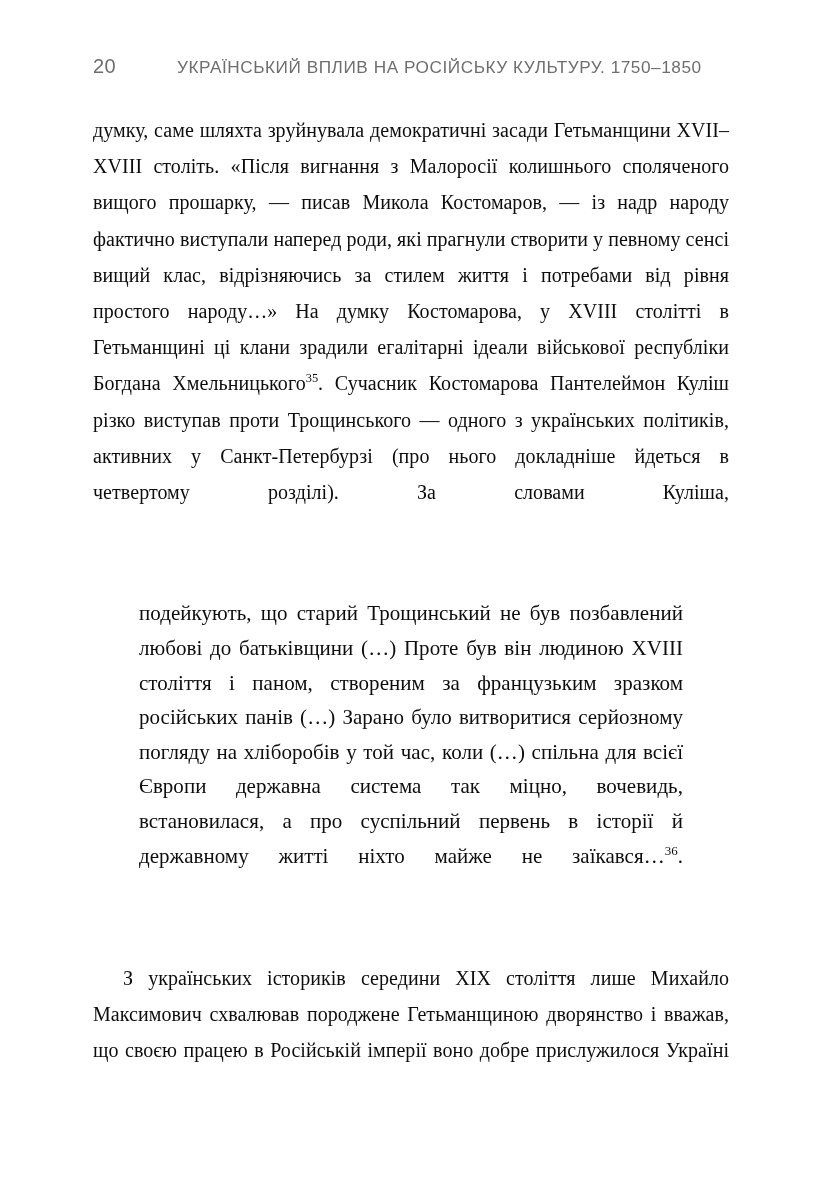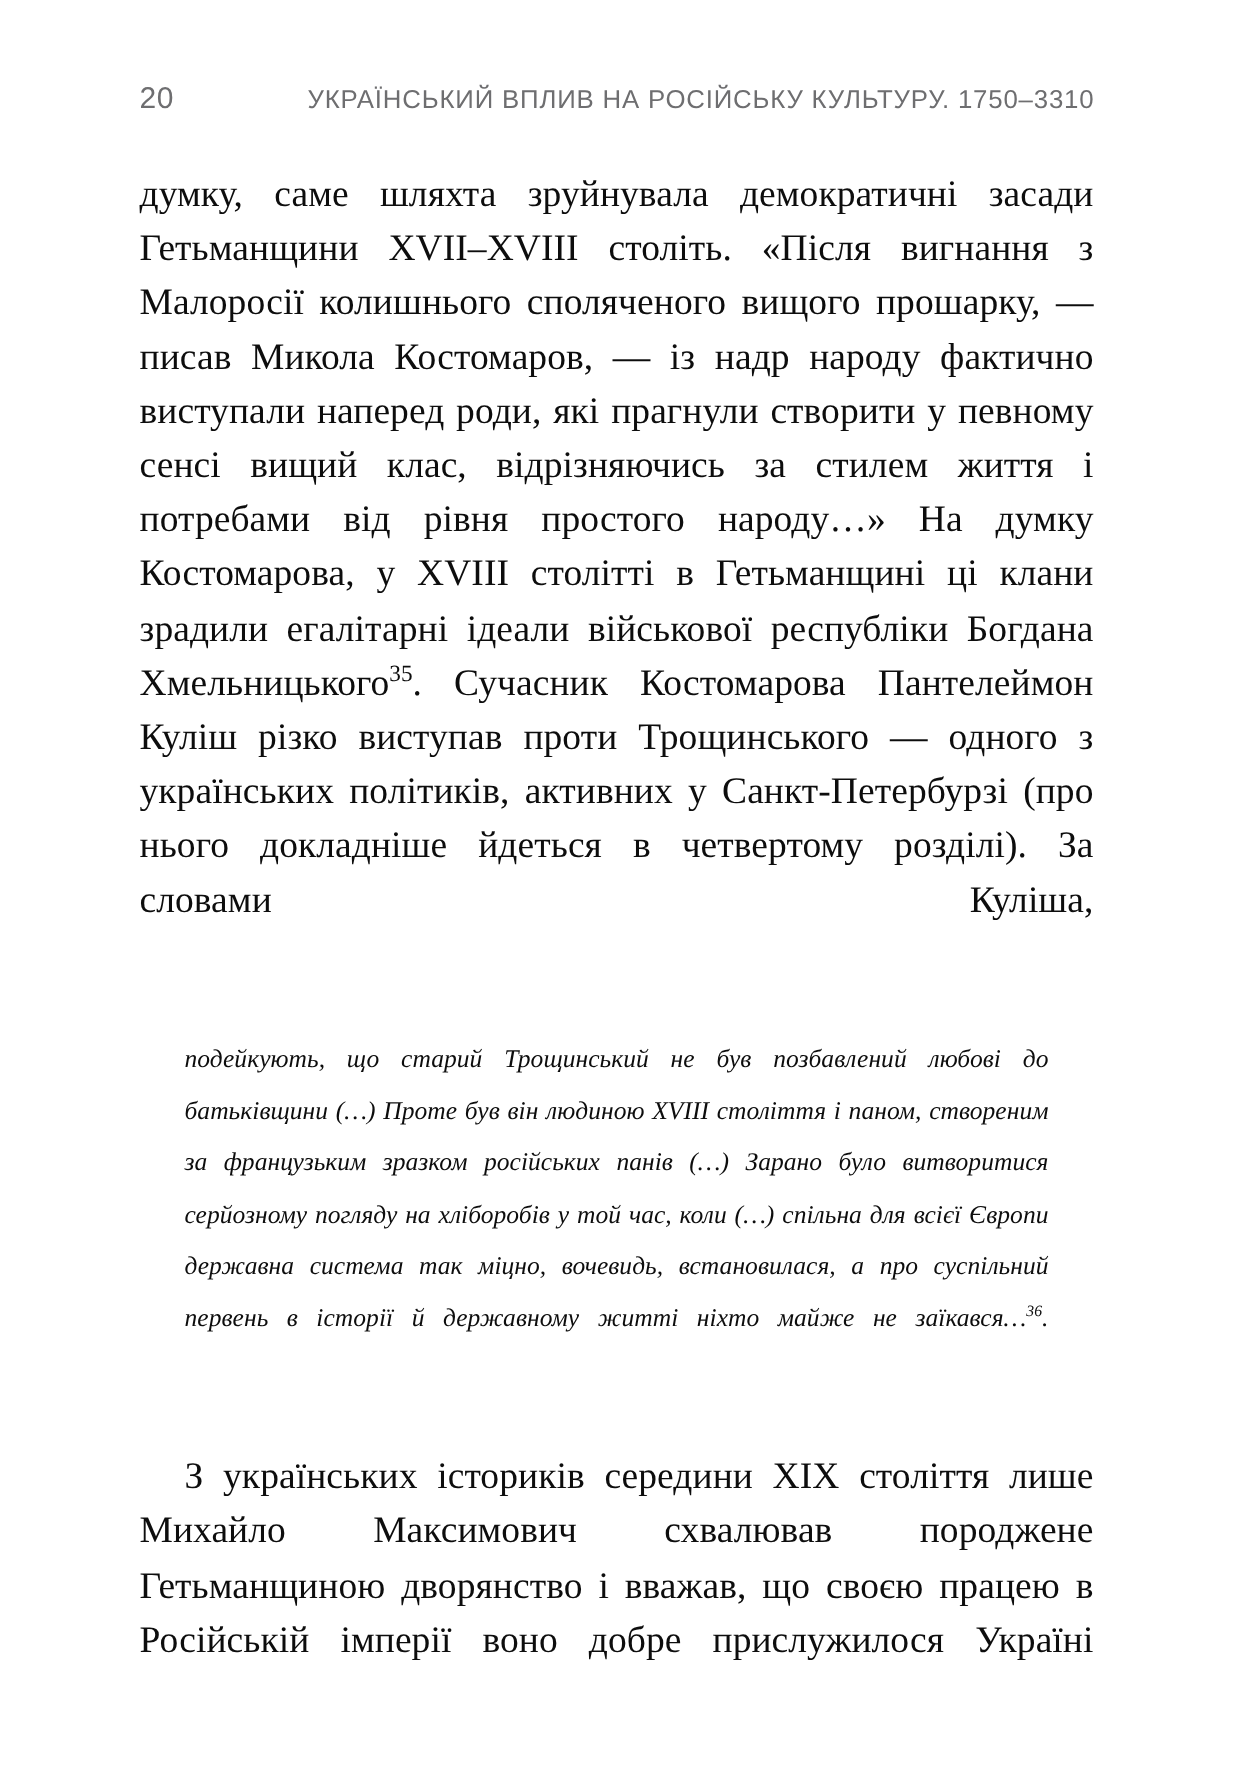--- a/index.html
+++ b/index.html
@@ -25,21 +25,20 @@
   
   .running-head {
     position: absolute;
     left: 93px;
     top: 56px;
     width: 636px;
     display: flex;
     align-items: baseline;
     font-family: "Liberation Sans", "DejaVu Sans", sans-serif;
     color: #6e6e70;
-    gap: 28px;
   }
   .folio {
     font-size: 20px;
     letter-spacing: 0.4px;
     line-height: 1;
     width: 84px;
     flex: 0 0 84px;
   }
   .head-title {
     font-size: 17.2px;
@@ -51,21 +50,21 @@
   
   .textblock {
     position: absolute;
     left: 93px;
     top: 112px;
     width: 636px;
   }
 
   p.body {
     margin: 0;
-    font-size: 25px;
+    font-size: 20px;
     line-height: 36.2px;
     text-align: justify;
     text-justify: inter-word;
     hyphens: manual;
     -webkit-hyphens: manual;
     letter-spacing: 0.05px;
   }
   p.body.indent {
     text-indent: 30px;
   }
@@ -74,27 +73,26 @@
   }
 
   
   p.body::after {
     content: "";
     display: inline-block;
     width: 100%;
   }
 
   blockquote.quote {
-    margin: 0;
+    margin: 16px;
     padding: 0 30px 0 30px;
-    font-size: 17px;
+    font-size: 21px;
     line-height: 34.6px;
     text-align: justify;
     letter-spacing: 0.03px;
-    font-style: italic;
   }
   blockquote.quote::after {
     content: "";
     display: inline-block;
     width: 100%;
   }
 
   .gap-before-quote { height: 34px; }
   .gap-after-quote  { height: 36px; }
 
@@ -105,21 +103,21 @@
     letter-spacing: 0;
   }
 </style>
 </head>
 <body>
 
 <div class="page">
 
   <div class="running-head">
     <span class="folio">20</span>
-    <span class="head-title">УКРАЇНСЬКИЙ ВПЛИВ НА РОСІЙСЬКУ КУЛЬТУРУ. 1750–3310</span>
+    <span class="head-title">УКРАЇНСЬКИЙ ВПЛИВ НА РОСІЙСЬКУ КУЛЬТУРУ. 1750–1850</span>
   </div>
 
   <div class="textblock">
 
     <p class="body noindent"><span>думку, саме шляхта зруйнувала демократичні засади Гетьманщини XVII–XVIII століть. «Після вигнання з Малоросії колишнього споляченого вищого прошарку, — писав Микола Костомаров, — із надр народу фактично виступали наперед роди, які прагнули створити у певному сенсі вищий клас, відрізняючись за стилем життя і потребами від рівня простого народу…» На думку Костомарова, у XVIII столітті в Гетьманщині ці клани зрадили егалітарні ідеали військової республіки Богдана Хмельницького</span><sup class="fn">35</sup><span>. Сучасник Костомарова Пантелеймон Куліш різко виступав проти Трощинського — одного з українських політиків, активних у Санкт-Петербурзі (про нього докладніше йдеться в четвертому розділі). За словами Куліша,</span></p>
 
     <div class="gap-before-quote"></div>
 
     <blockquote class="quote"><span>подейкують, що старий Трощинський не був позбавлений любові до батьківщини (…) Проте був він людиною XVIII століття і паном, створеним за французьким зразком російських панів (…) Зарано було витворитися серйозному погляду на хліборобів у той час, коли (…) спільна для всієї Європи державна система так міцно, вочевидь, встановилася, а про суспільний первень в історії й державному житті ніхто майже не заїкався…</span><sup class="fn">36</sup><span>.</span></blockquote>
 

